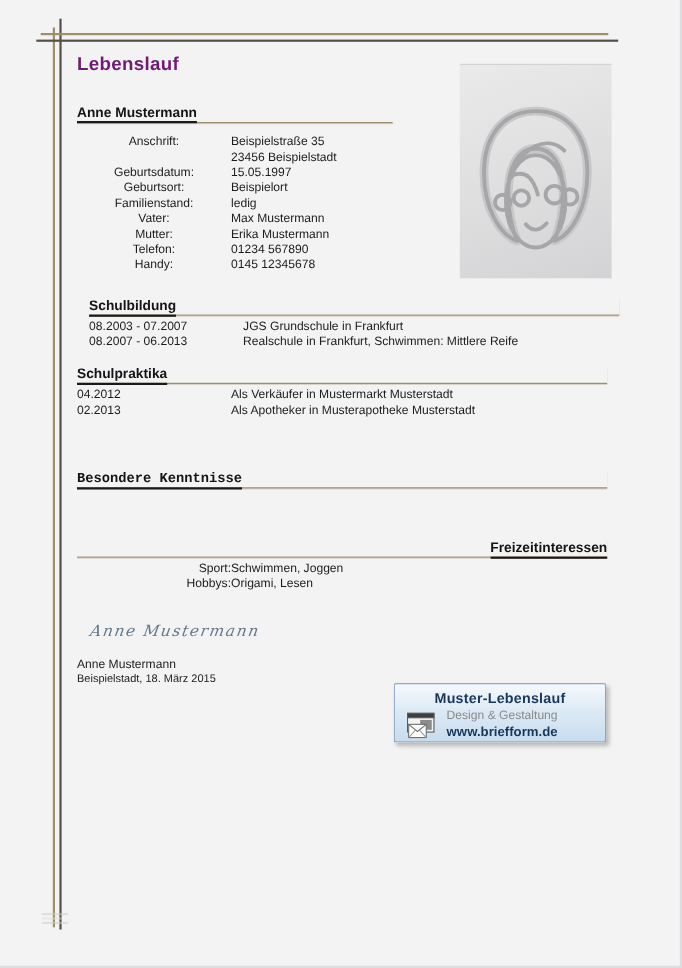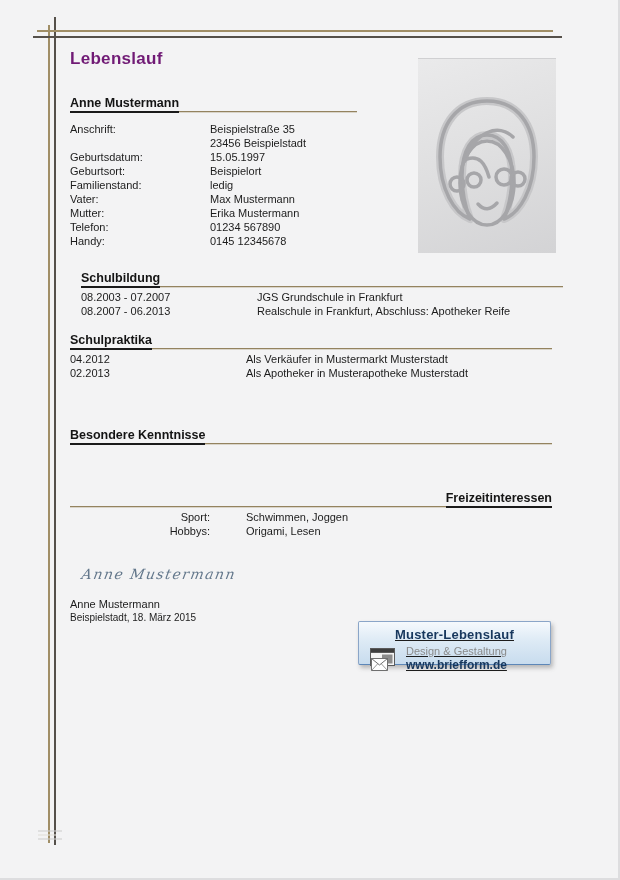--- a/index.html
+++ b/index.html
@@ -34,50 +34,50 @@
 
   .rulehead{border-bottom:1px solid #94835f;box-shadow:0 1px 0 rgba(160,142,102,.30);}
   .rulehead span{
     display:inline-block;font-weight:bold;font-size:12.5px;color:#141414;
     border-bottom:2px solid #1a1a1a;padding-bottom:1px;margin-bottom:-2px;
   }
   .name-head{position:absolute;left:70px;top:93px;width:287px;}
 
   .details{position:absolute;left:70px;top:122px;width:345px;font-size:11px;line-height:14px;}
   .drow{display:flex;}
-  .drow .c1{width:140px;flex-shrink:0;}
+  .drow .c1{width:140px;flex-shrink:0;text-align:center;}
 
   .photo{
     position:absolute;left:418px;top:58px;width:138px;height:194px;
     background:linear-gradient(160deg,#eaeaeb 0%,#dfdfe0 50%,#d3d3d5 100%);
     border-top:1px solid #d0d0d2;
   }
   .photo svg{position:absolute;left:9px;top:28px;}
 
   .section{position:absolute;left:70px;width:482px;font-size:11px;line-height:14px;}
   .section .rows{margin-top:3px;}
-  .srow{display:flex;gap:36px;}
+  .srow{display:flex;}
   .srow .c1{width:140px;flex-shrink:0;}
-  #sec-0{top:271px;margin-left:11px;} #sec-1{top:333px;} #sec-2{top:428px;} #sec-3{top:491px;text-align:right;}
+  #sec-0{top:271px;margin-left:11px;} #sec-1{top:333px;} #sec-2{top:428px;font-family:Liberation Mono, monospace;} #sec-3{top:491px;text-align:right;}
 
   .sig-script{
     position:absolute;left:82px;top:566px;
     font-family:"DejaVu Serif","Liberation Serif",serif;
     font-style:italic;font-size:14px;letter-spacing:1.5px;
     color:#64788c;transform:skewX(-10deg);
   }
   .sig-name{position:absolute;left:70px;top:597px;font-size:11px;line-height:14px;}
   .sig-date{position:absolute;left:70px;top:611px;font-size:10px;line-height:14px;}
 
   .badge{
-    position:absolute;left:358px;top:621px;width:193px;height:44px;
+    position:absolute;left:358px;top:621px;width:193px;height:54px;
     border:1px solid #8aa5c8;border-bottom-color:#5d87b8;border-radius:2px;
     background:linear-gradient(#f5f9fd 0%,#ddeaf5 45%,#c8dcee 100%);
     box-shadow:2px 3px 4px rgba(110,110,110,.45);
-    box-sizing:border-box;cursor:pointer;text-decoration:underline;
+    box-sizing:border-box;cursor:pointer;
   }
   .badge-title{
     text-align:center;font-size:13px;font-weight:bold;color:#17375d;
     padding-top:5px;letter-spacing:.2px;
   }
   .badge-row{display:flex;align-items:flex-start;padding:3px 0 0 9px;}
   .badge-icon{width:30px;height:28px;flex-shrink:0;}
   .badge-texts{margin-left:8px;}
   .badge-sub{font-size:11px;color:#8a8a8a;line-height:13px;}
   .badge-url{font-size:12px;font-weight:bold;color:#17375d;line-height:14px;}
@@ -162,21 +162,21 @@
 
   <div class="section" id="sec-0">
     <div class="rulehead"><span>Schulbildung</span></div>
     <div class="rows">
       <div class="srow">
         <div class="c1">08.2003 - 07.2007</div>
         <div class="c2">JGS Grundschule in Frankfurt</div>
       </div>
       <div class="srow">
         <div class="c1">08.2007 - 06.2013</div>
-        <div class="c2">Realschule in Frankfurt, Abschluss: Apotheker Reife</div>
+        <div class="c2">Realschule in Frankfurt, Schwimmen: Mittlere Reife</div>
       </div>
     </div>
   </div>
 
   <div class="section" id="sec-1">
     <div class="rulehead"><span>Schulpraktika</span></div>
     <div class="rows">
       <div class="srow">
         <div class="c1">04.2012</div>
         <div class="c2">Als Verkäufer in Mustermarkt Musterstadt</div>

